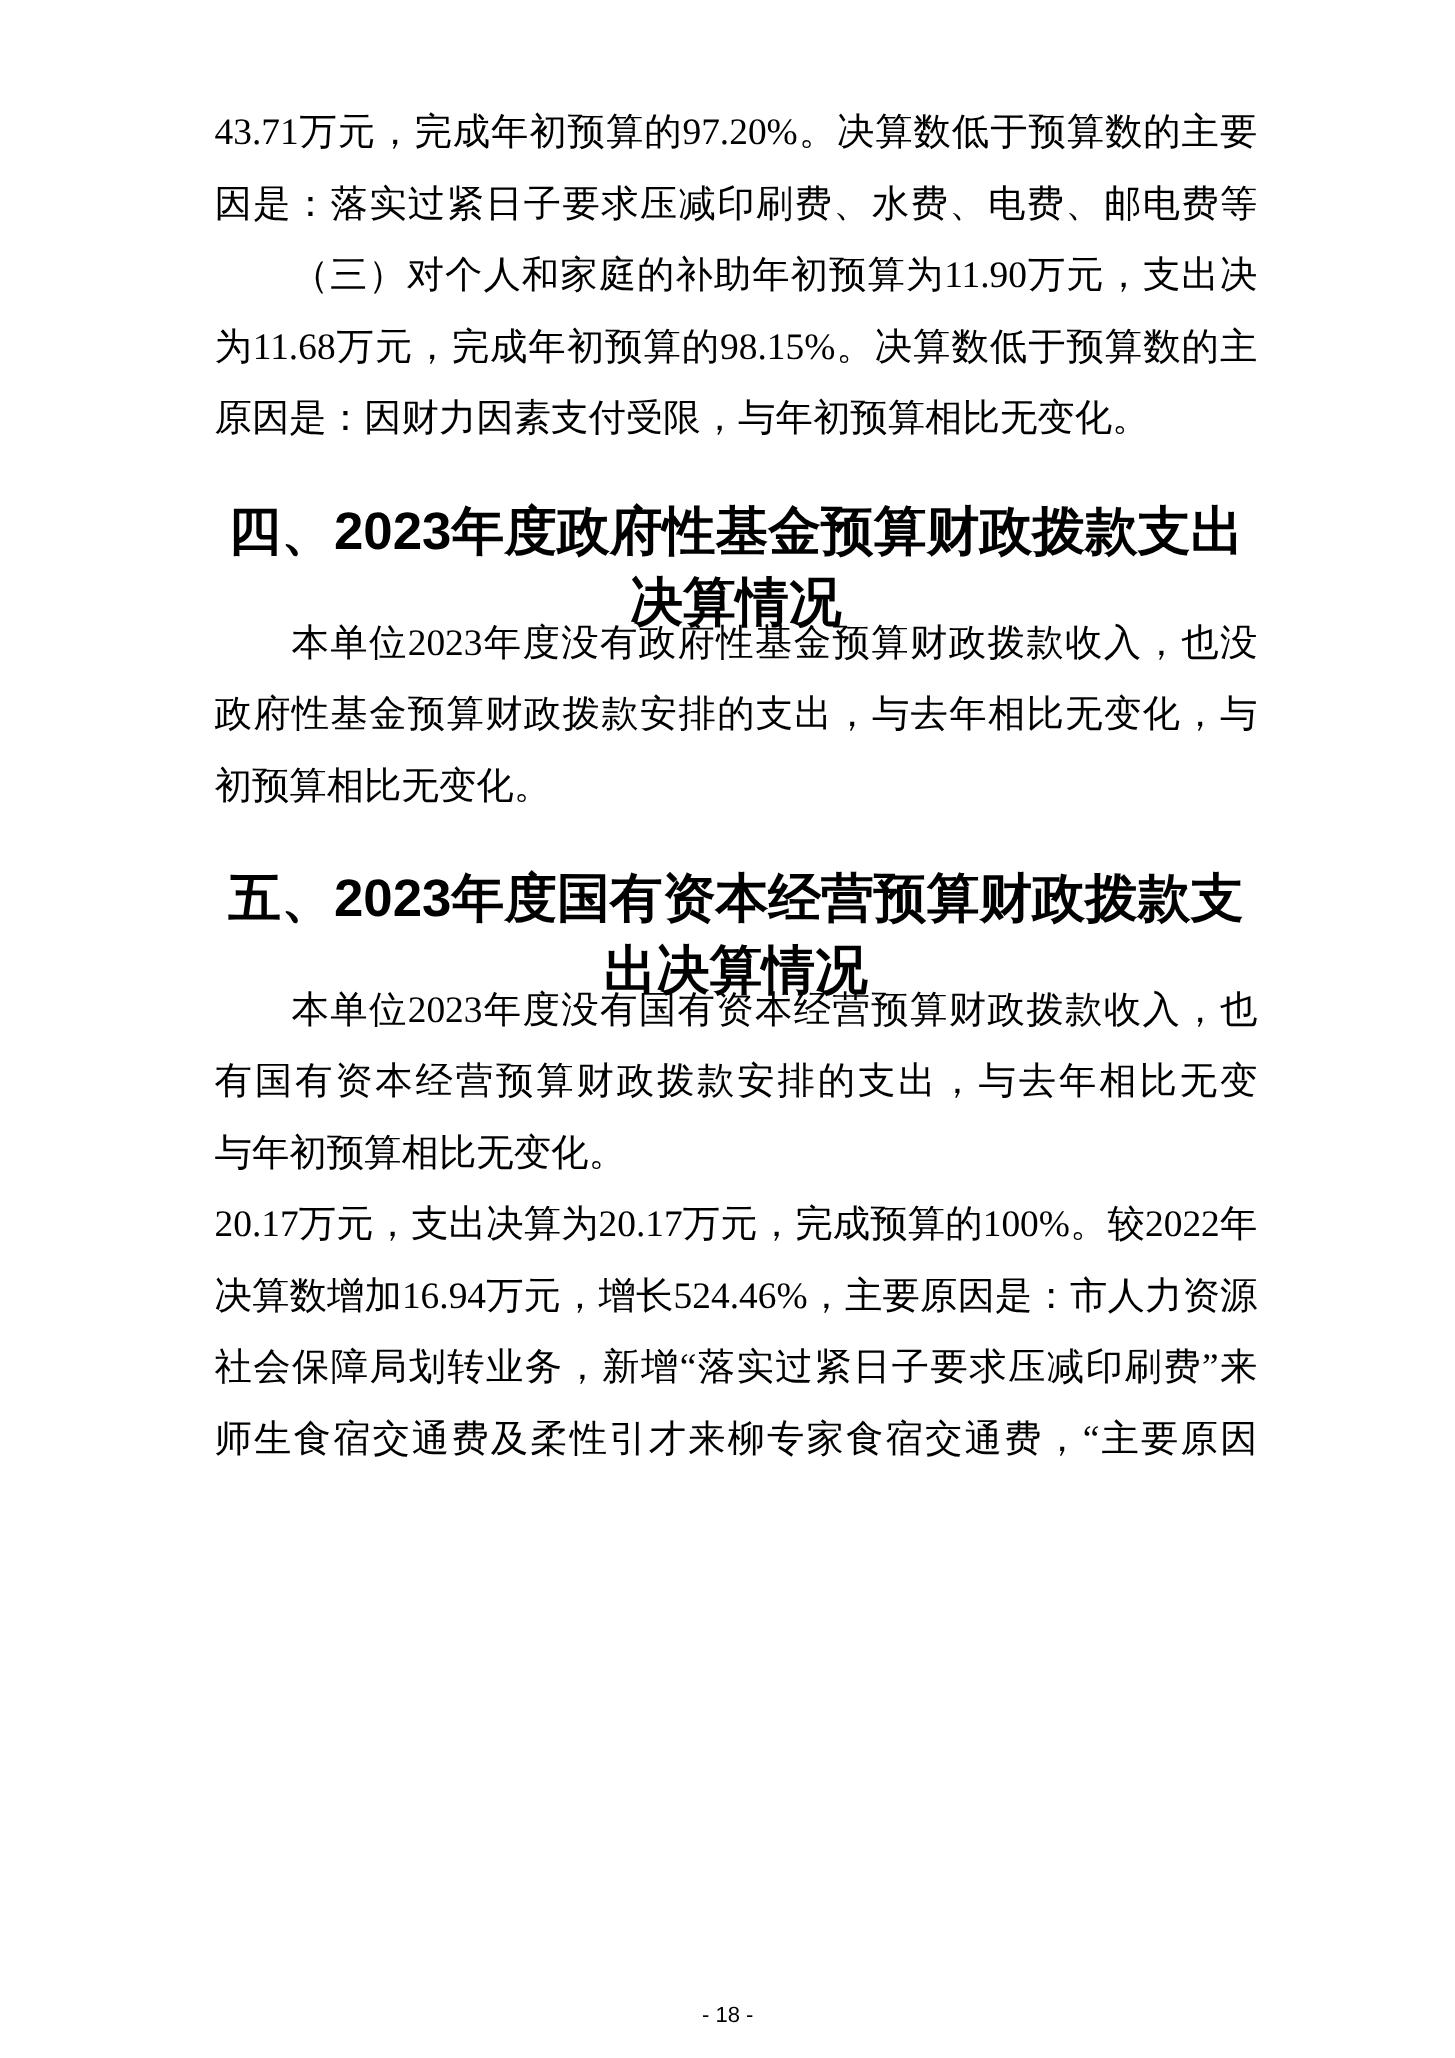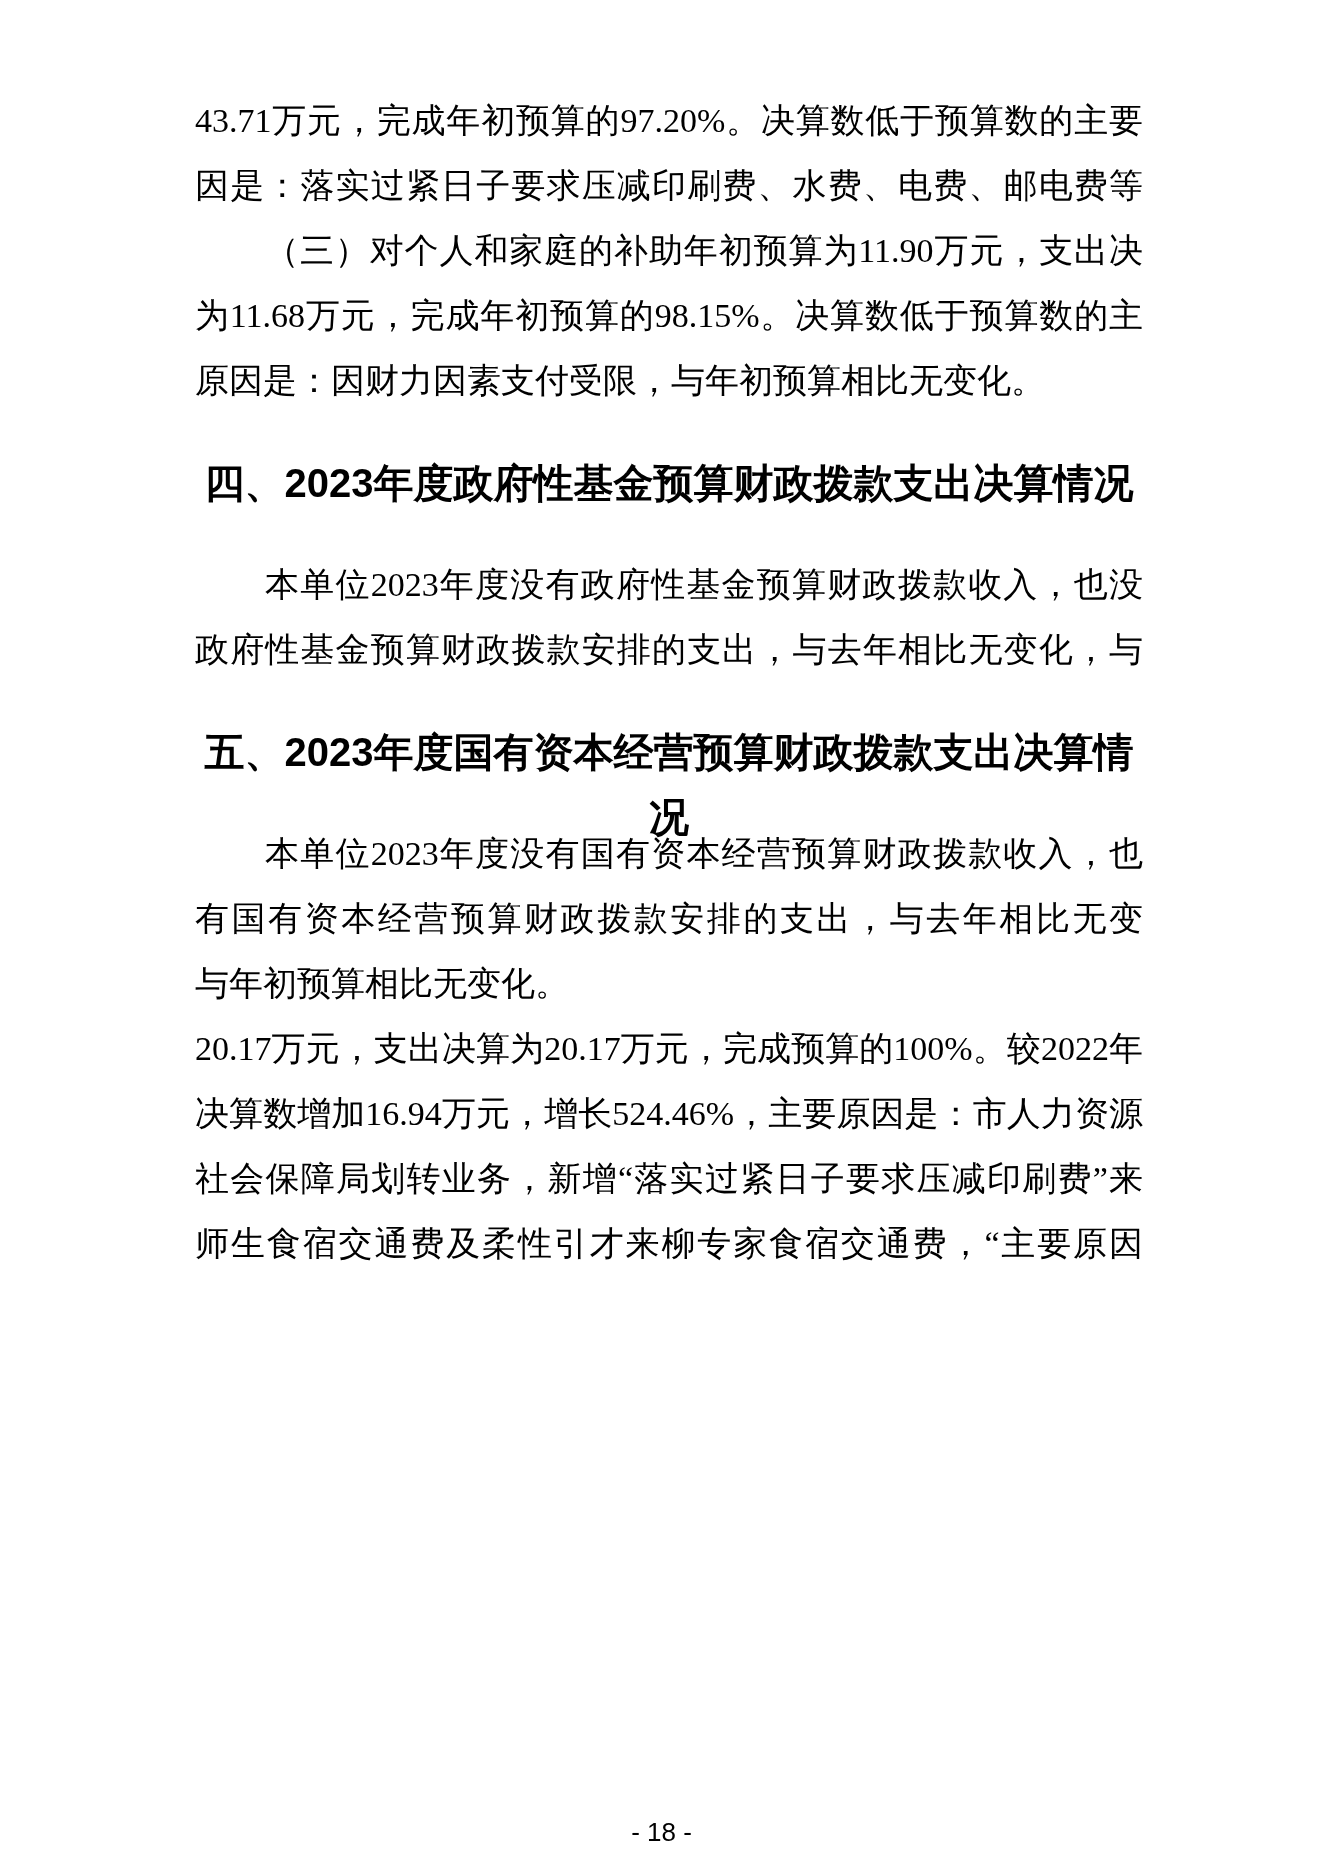--- a/index.html
+++ b/index.html
@@ -41,54 +41,55 @@
     text-align-last: justify;
   }
   
   .ind {
     text-indent: 70px;
   }
   
   .heading {
     font-family: "Liberation Sans", "DejaVu Sans", sans-serif;
     font-weight: 700;
-    font-size: 40px;
+    font-size: 48px;
     line-height: 65px;
     height: 65px;
     text-align: center;
     margin: 38px 0 36px 0;
     color: #000000;
   }
   .footer {
     position: absolute;
     top: 1816px;
     left: 0;
     width: 100%;
     text-align: center;
     font-family: "Liberation Sans", "DejaVu Sans", sans-serif;
-    font-size: 26px;
+    font-size: 20px;
     line-height: 32px;
     color: #000000;
   }
 </style>
 </head>
 <body>
 
 <div class="page">
   <div class="content">
 
     <div class="ln just">43.71万元，完成年初预算的97.20%。决算数低于预算数的主要原</div>
     <div class="ln just">因是：落实过紧日子要求压减印刷费、水费、电费、邮电费等一</div>
     <div class="ln just ind">（三）对个人和家庭的补助年初预算为11.90万元，支出决算</div>
     <div class="ln just">为11.68万元，完成年初预算的98.15%。决算数低于预算数的主要</div>
     <div class="ln">原因是：因财力因素支付受限，与年初预算相比无变化。</div>
 
     <div class="heading">四、2023年度政府性基金预算财政拨款支出决算情况</div>
     <div class="ln just ind">本单位2023年度没有政府性基金预算财政拨款收入，也没有</div>
     <div class="ln just">政府性基金预算财政拨款安排的支出，与去年相比无变化，与年</div>
+    <div class="ln">初预算相比无变化。</div>
 
     <div class="heading">五、2023年度国有资本经营预算财政拨款支出决算情况</div>
     <div class="ln just ind">本单位2023年度没有国有资本经营预算财政拨款收入，也没</div>
     <div class="ln just">有国有资本经营预算财政拨款安排的支出，与去年相比无变化，</div>
     <div class="ln">与年初预算相比无变化。</div>
 
     <div class="ln just">20.17万元，支出决算为20.17万元，完成预算的100%。较2022年</div>
     <div class="ln just">决算数增加16.94万元，增长524.46%，主要原因是：市人力资源</div>
     <div class="ln just">社会保障局划转业务，新增“落实过紧日子要求压减印刷费”来柳</div>
     <div class="ln just">师生食宿交通费及柔性引才来柳专家食宿交通费，“主要原因是”</div>

